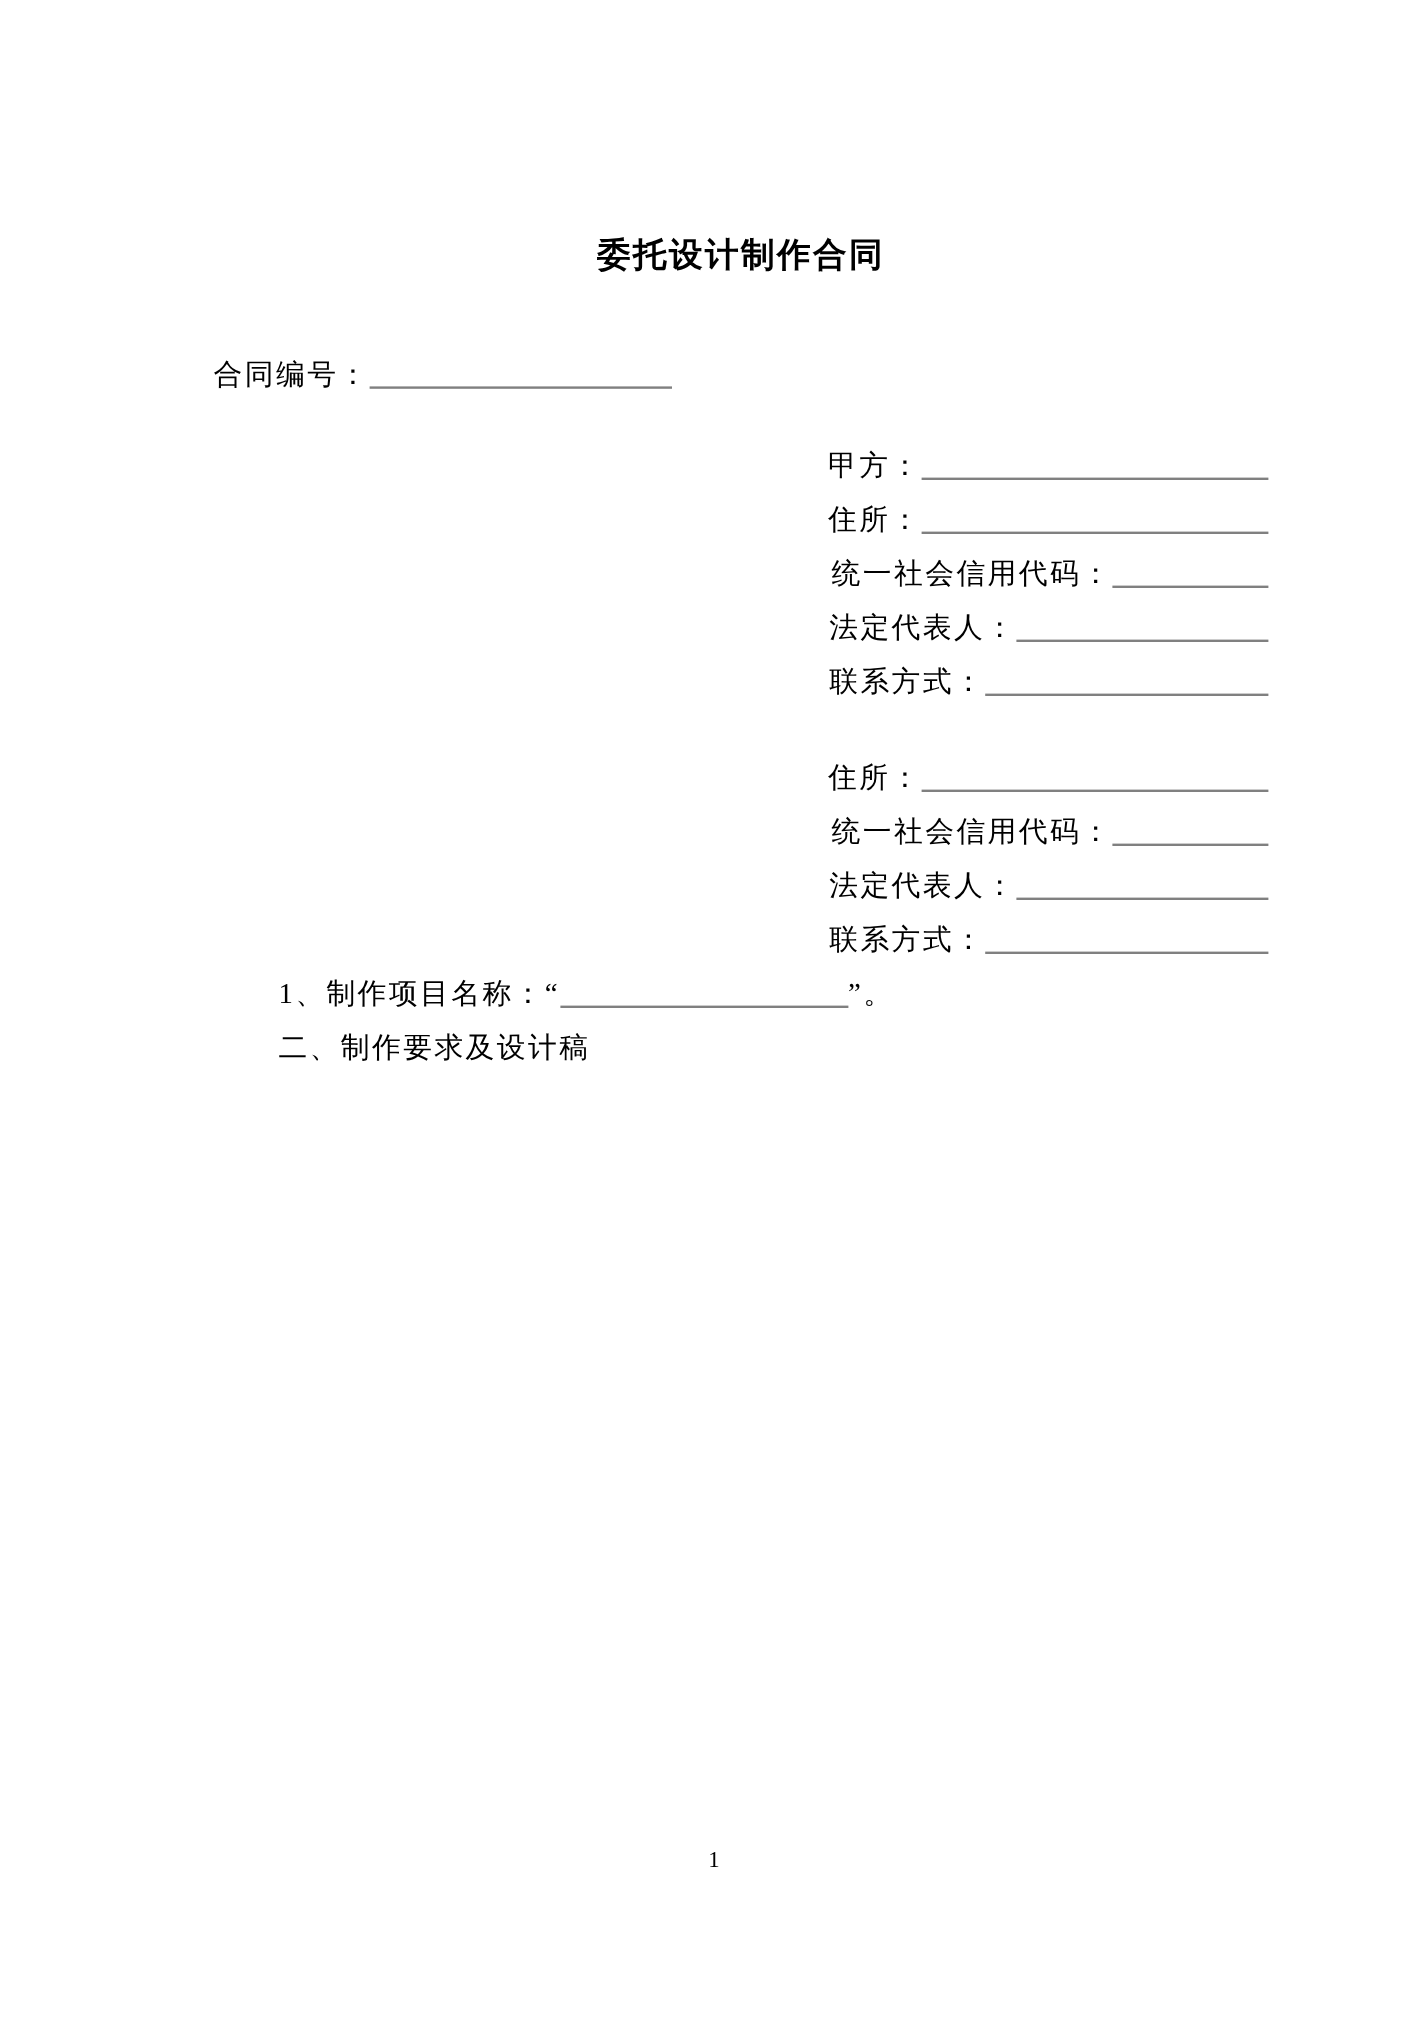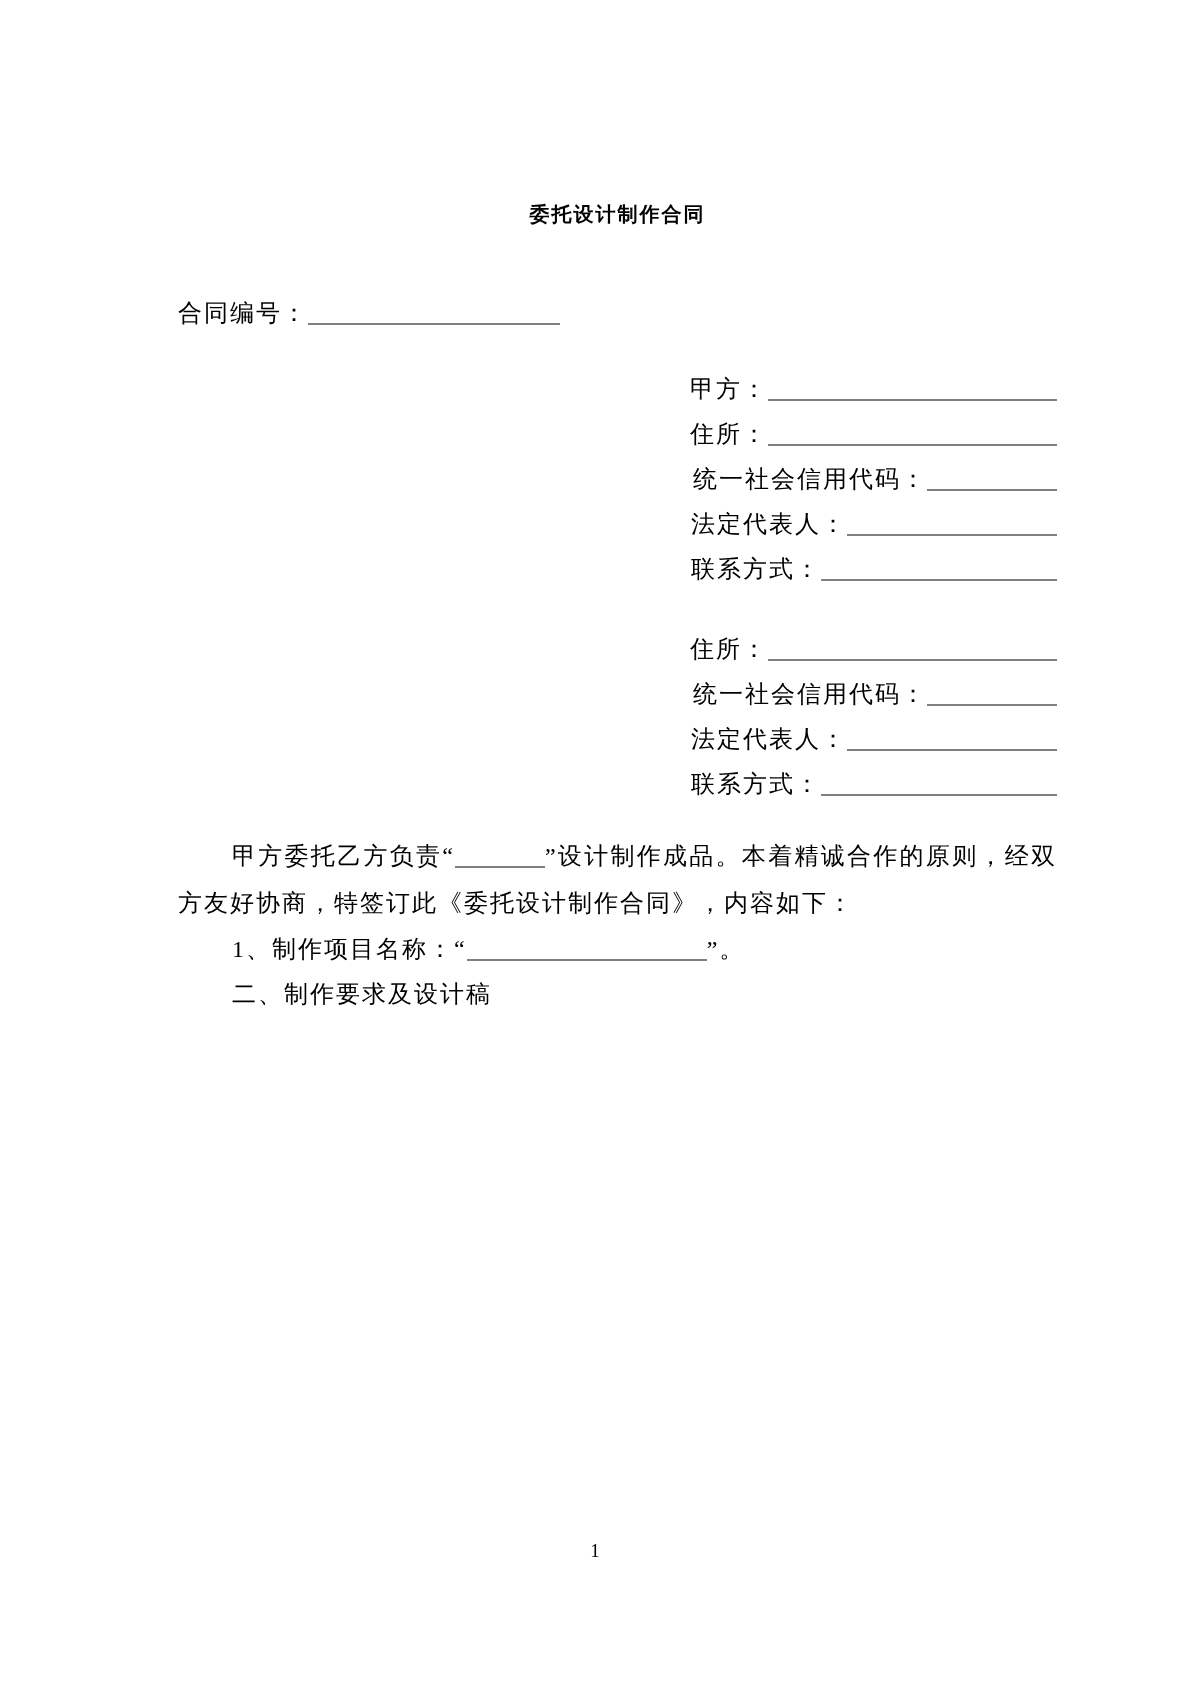--- a/index.html
+++ b/index.html
@@ -10,21 +10,21 @@
     background:#ffffff;
     color:#000000;
     font-family:"Liberation Serif","DejaVu Serif",serif;
     font-size:24px;
     letter-spacing:2px;
     padding:191px 133px 0 178px;
     overflow:hidden;
   }
   .title {
     text-align:center;
-    font-size:20px;
+    font-size:28px;
     font-weight:bold;
     line-height:46px;
   }
   .contract-no {
     margin-top:54px;
     line-height:45px;
     padding-right:45px;
     white-space:nowrap;
   }
   .party { margin-left:52px; line-height:45px; }
@@ -105,23 +105,20 @@
       <span>统一社会信用代码：</span><span class="blank" style="width:130px"></span>
     </div>
     <div class="pline">
       <span>法定代表人：</span><span class="blank" style="width:210px"></span>
     </div>
     <div class="pline">
       <span>联系方式：</span><span class="blank" style="width:236px"></span>
     </div>
   </div>
 
-  <div class="p1">
-    <span>甲方委托乙方负责“</span><span class="blank" style="width:90px"></span><span>”设计制作成品。本着精诚合作的原则，经双方友好协商，特签订此《委托设计制作合同》，内容如下：</span>
-  </div>
 
 
   <div class="sec item">
     <span>1、制作项目名称：“</span><span class="blank" style="width:240px"></span><span>”。</span>
   </div>
 
 
 
   <div class="sec h-num">二、制作要求及设计稿</div>
 

